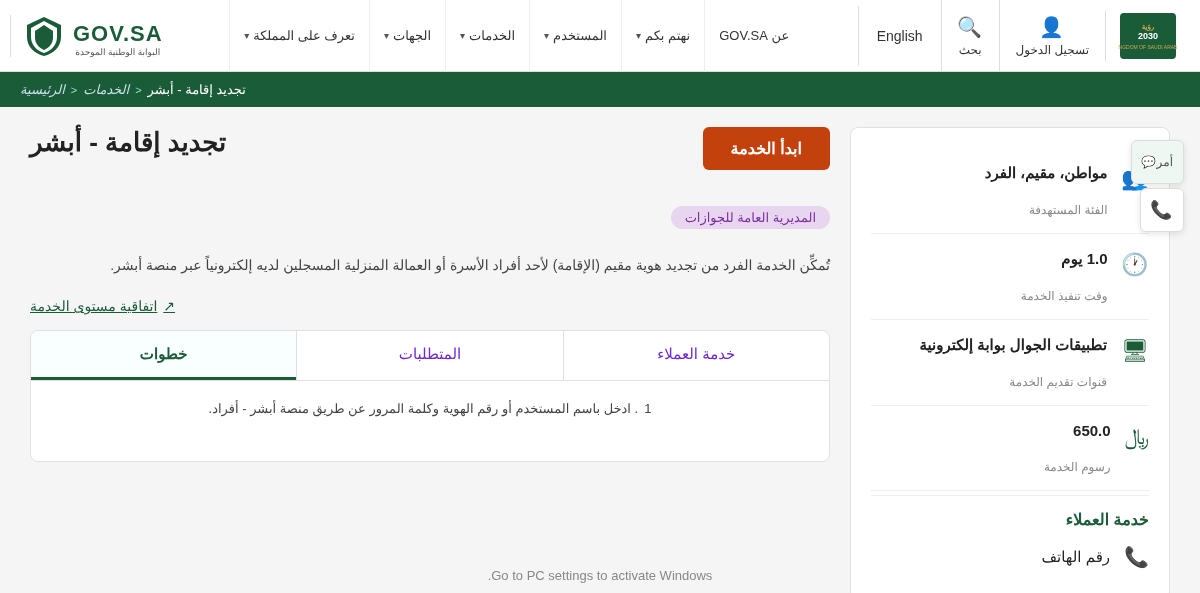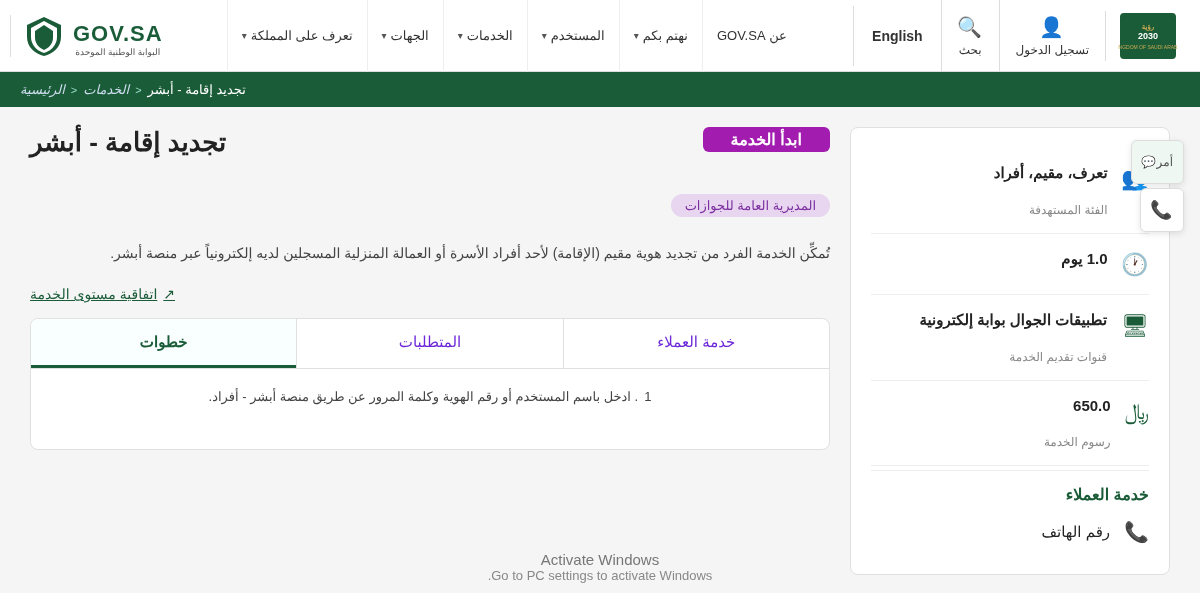--- a/index.html
+++ b/index.html
@@ -90,21 +90,21 @@
     .english-btn {
       display: flex;
       align-items: center;
       justify-content: center;
       padding: 0 18px;
       height: 60px;
       font-size: 14px;
       color: #333;
       border-left: 1px solid #ddd;
       cursor: pointer;
-      font-weight: 700;
+      font-weight: 400;
     }
 
     
     .breadcrumb-bar {
       background: #1a5c38;
       padding: 10px 20px;
       direction: rtl;
     }
     .breadcrumb {
       display: flex;
@@ -195,25 +195,25 @@
       justify-content: space-between;
       align-items: flex-start;
     }
     .service-title {
       font-size: 26px;
       font-weight: 700;
       color: #222;
       text-align: right;
     }
     .start-service-btn {
-      background: #a21caf;
+      background: #c2410c;
       color: #fff;
       border: none;
       border-radius: 6px;
-      padding: 3px 28px;
+      padding: 12px 28px;
       font-size: 16px;
       cursor: pointer;
       font-weight: 600;
       white-space: nowrap;
       direction: rtl;
     }
 
     .service-badge {
       display: inline-block;
       background: #e8d5f0;
@@ -429,29 +429,30 @@
   </div>
 </div>
 
 <div class="main-content">
 
   <div class="sidebar">
 
     <div class="sidebar-item">
       <div class="sidebar-item-icon">👥</div>
       <div class="sidebar-item-content">
-        <div class="sidebar-item-value">تعرف، مقيم، أفراد</div>
+        <div class="sidebar-item-value">مواطن، مقيم، الفرد</div>
         <div class="sidebar-item-label">الفئة المستهدفة</div>
       </div>
     </div>
 
     <div class="sidebar-item">
       <div class="sidebar-item-icon">🕐</div>
       <div class="sidebar-item-content">
         <div class="sidebar-item-value">1.0 يوم</div>
+        <div class="sidebar-item-label">وقت تنفيذ الخدمة</div>
       </div>
     </div>
 
     <div class="sidebar-item">
       <div class="sidebar-item-icon">🖥</div>
       <div class="sidebar-item-content">
         <div class="sidebar-item-value">تطبيقات الجوال بوابة إلكترونية</div>
         <div class="sidebar-item-label">قنوات تقديم الخدمة</div>
       </div>
     </div>
@@ -508,15 +509,14 @@
           <span class="tab-step-num"></span>
           <span>1.   ادخل باسم المستخدم أو رقم الهوية وكلمة المرور عن طريق منصة أبشر - أفراد.</span>
         </div>
       </div>
     </div>
 
   </div>
 </div>
 
 <div class="activate-windows">
-  <div class="activate-windows-title">Activate Windows</div>
   <div>Go to PC settings to activate Windows.</div>
 </div>
 
 </body></html>

